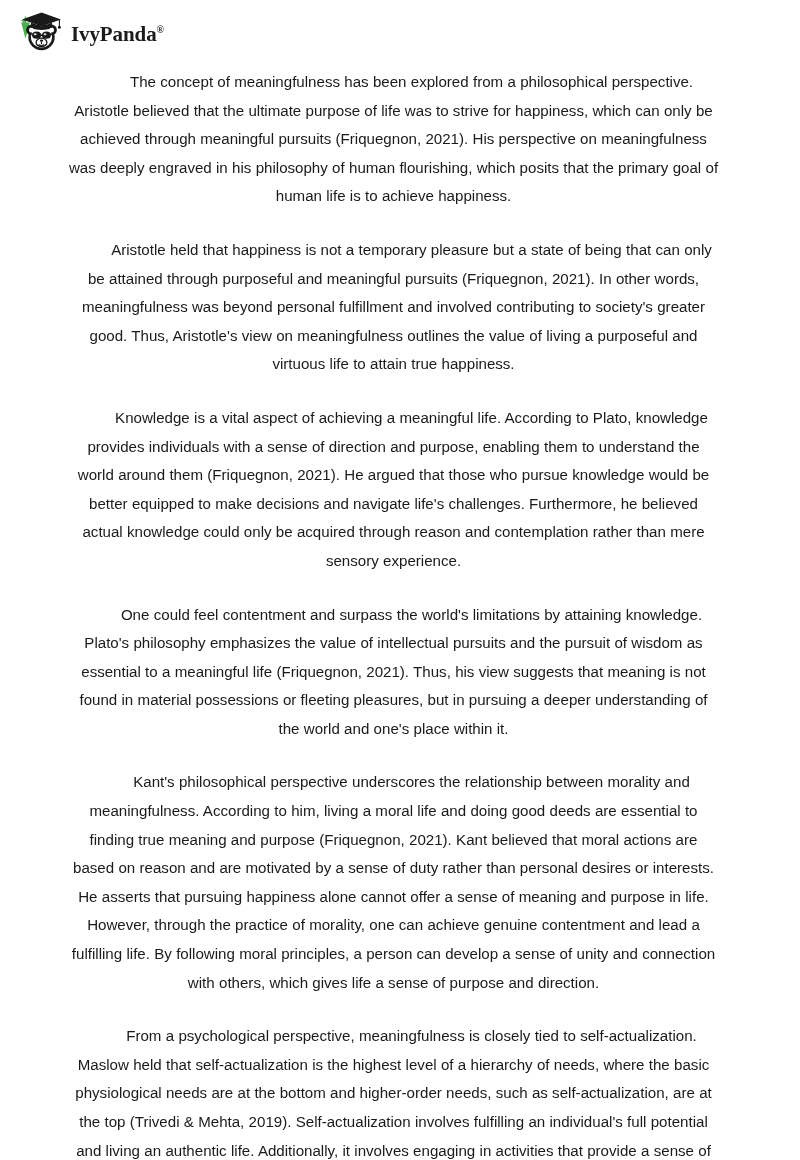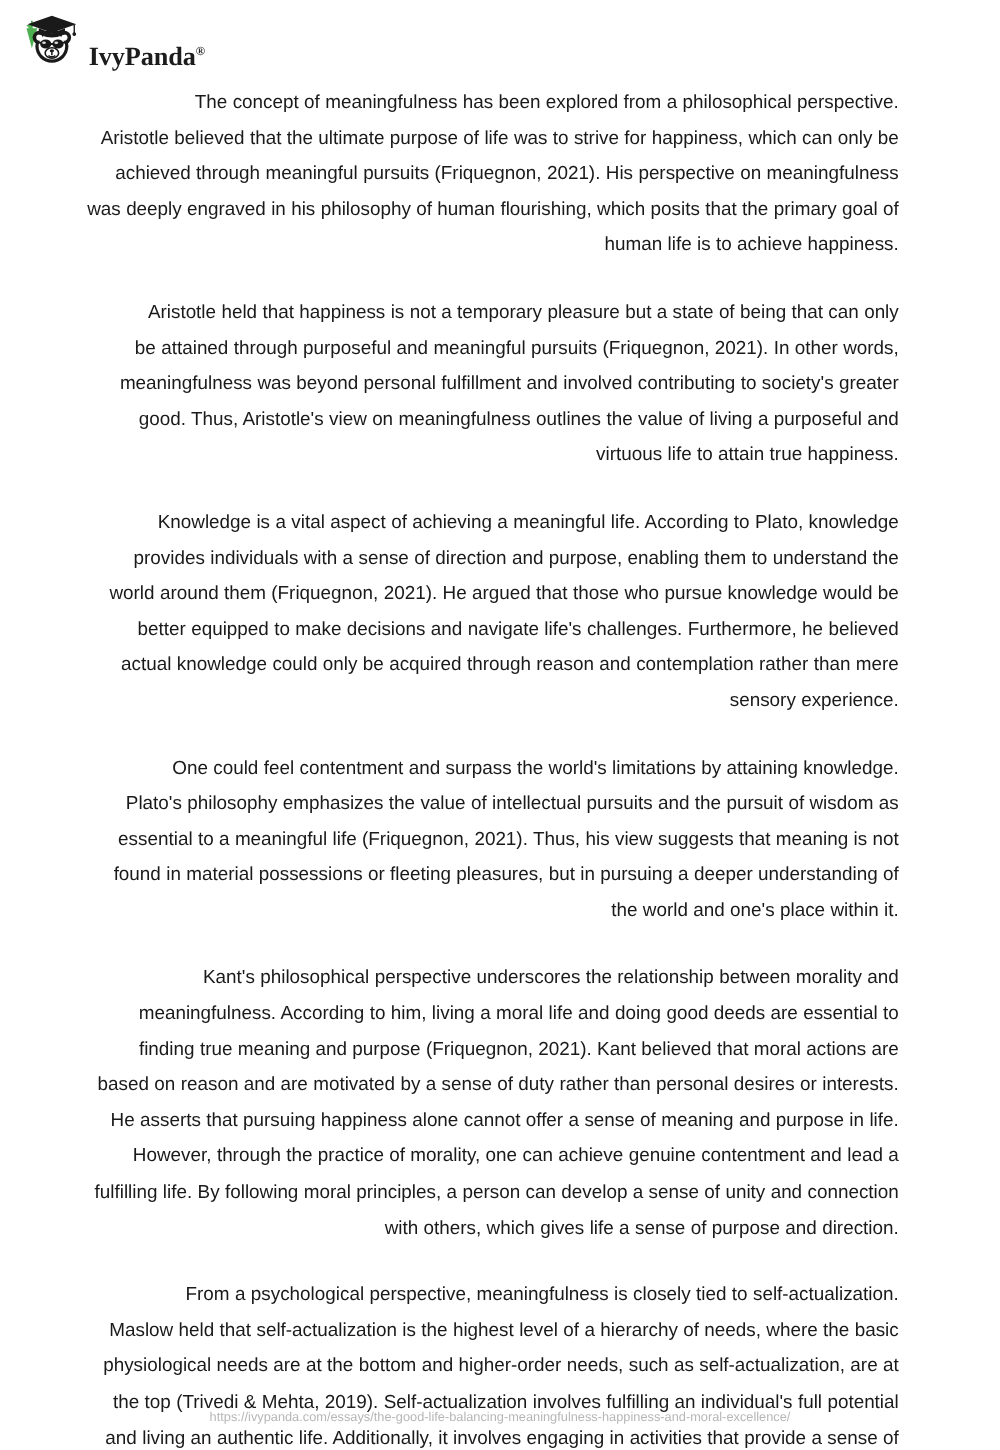--- a/index.html
+++ b/index.html
@@ -30,21 +30,21 @@
     left: 0;
     width: 800px;
     height: 62px;
   }
 
   .brand {
     position: absolute;
     left: 18px;
     top: 11px;
     display: flex;
-    align-items: flex-end;
+    align-items: center;
     gap: 7px;
     text-decoration: none;
   }
 
   .brand-logo {
     display: block;
     width: 46px;
     height: 44px;
   }
 
@@ -86,21 +86,21 @@
     width: 651px;
   }
 
   .content p {
     margin: 0 0 25px 0;
     font-family: "Liberation Sans", sans-serif;
     font-size: 15.1px;
     line-height: 28.6px;
     color: #1a1a1a;
     text-indent: 36px;
-    text-align: right;
+    text-align: center;
     word-spacing: 0.1px;
   }
 
   .content p:last-child {
     margin-bottom: 0;
   }
 
   
   .page-footer {
     position: absolute;
@@ -180,17 +180,14 @@
 
   <div class="content">
     <p>The concept of meaningfulness has been explored from a philosophical perspective. Aristotle believed that the ultimate purpose of life was to strive for happiness, which can only be achieved through meaningful pursuits (Friquegnon, 2021). His perspective on meaningfulness was deeply engraved in his philosophy of human flourishing, which posits that the primary goal of human life is to achieve happiness.</p>
     <p>Aristotle held that happiness is not a temporary pleasure but a state of being that can only be attained through purposeful and meaningful pursuits (Friquegnon, 2021). In other words, meaningfulness was beyond personal fulfillment and involved contributing to society's greater good. Thus, Aristotle's view on meaningfulness outlines the value of living a purposeful and virtuous life to attain true happiness.</p>
     <p>Knowledge is a vital aspect of achieving a meaningful life. According to Plato, knowledge provides individuals with a sense of direction and purpose, enabling them to understand the world around them (Friquegnon, 2021). He argued that those who pursue knowledge would be better equipped to make decisions and navigate life's challenges. Furthermore, he believed actual knowledge could only be acquired through reason and contemplation rather than mere sensory experience.</p>
     <p>One could feel contentment and surpass the world's limitations by attaining knowledge. Plato's philosophy emphasizes the value of intellectual pursuits and the pursuit of wisdom as essential to a meaningful life (Friquegnon, 2021). Thus, his view suggests that meaning is not found in material possessions or fleeting pleasures, but in pursuing a deeper understanding of the world and one's place within it.</p>
     <p>Kant's philosophical perspective underscores the relationship between morality and meaningfulness. According to him, living a moral life and doing good deeds are essential to finding true meaning and purpose (Friquegnon, 2021). Kant believed that moral actions are based on reason and are motivated by a sense of duty rather than personal desires or interests. He asserts that pursuing happiness alone cannot offer a sense of meaning and purpose in life. However, through the practice of morality, one can achieve genuine contentment and lead a fulfilling life. By following moral principles, a person can develop a sense of unity and connection with others, which gives life a sense of purpose and direction.</p>
     <p>From a psychological perspective, meaningfulness is closely tied to self-actualization. Maslow held that self-actualization is the highest level of a hierarchy of needs, where the basic physiological needs are at the bottom and higher-order needs, such as self-actualization, are at the top (Trivedi &amp; Mehta, 2019). Self-actualization involves fulfilling an individual's full potential and living an authentic life. Additionally, it involves engaging in activities that provide a sense of satisfaction and fulfillment, such</p>
   </div>
 
-  <div class="page-footer">
-    <a class="footer-url" href="#">https://ivypanda.com/essays/the-good-life-balancing-meaningfulness-happiness-and-moral-excellence/</a>
-  </div>
 
 </div>
 
 </body></html>

